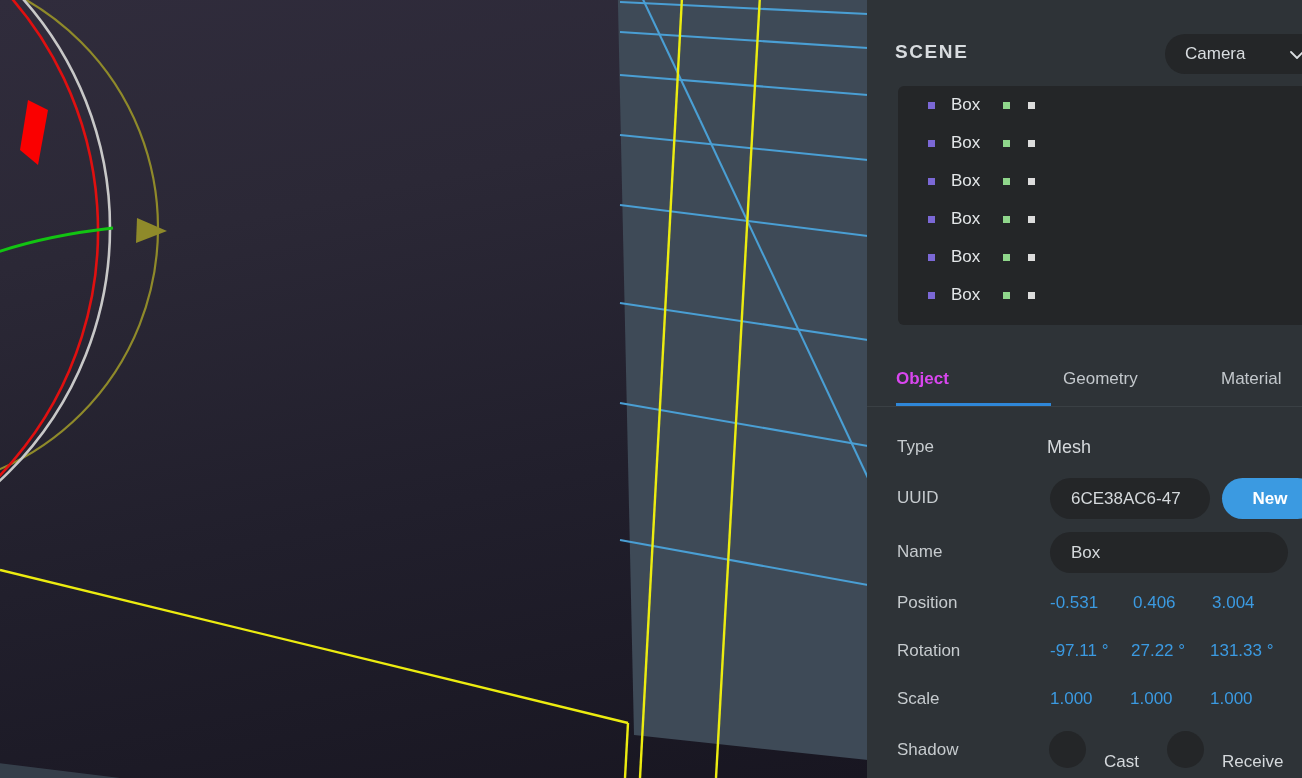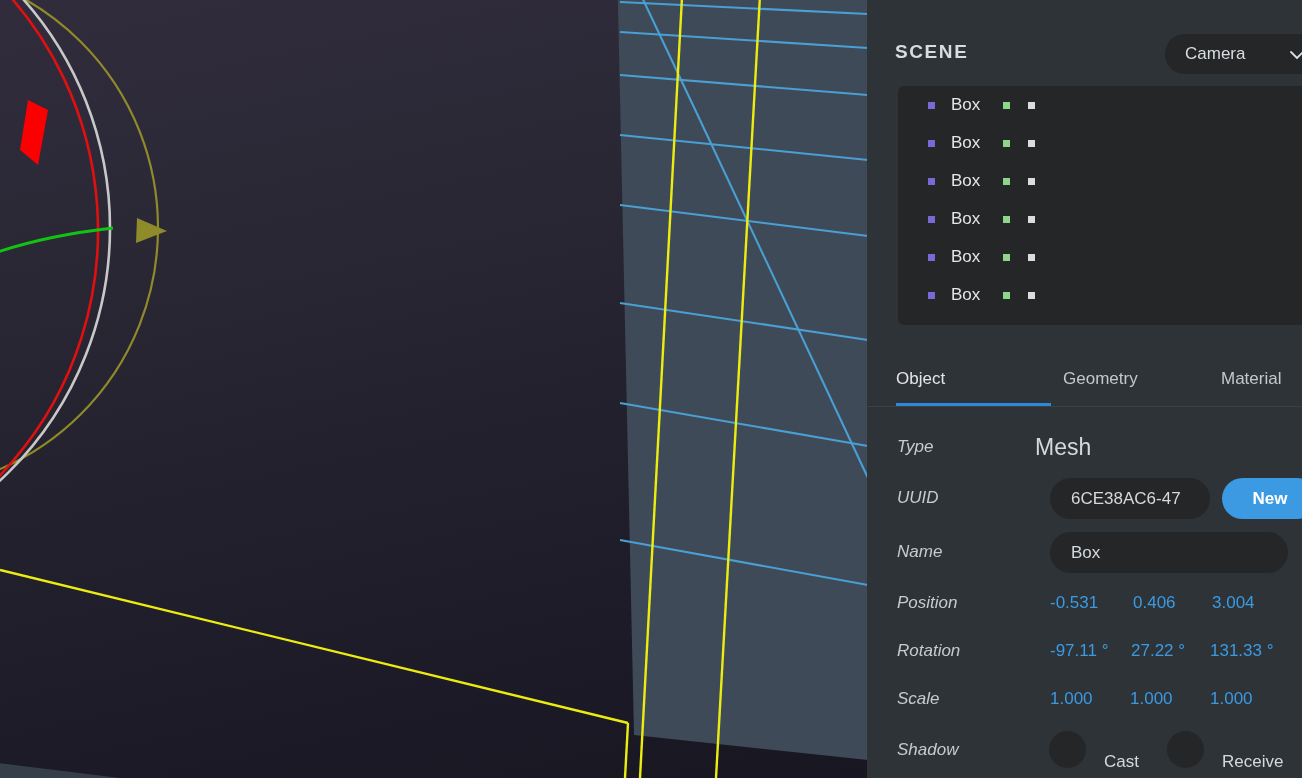--- a/index.html
+++ b/index.html
@@ -74,36 +74,36 @@
   .tabs {
     position:absolute; left:0; top:355px; width:435px; height:52px;
     border-bottom:1px solid #3a4044;
   }
   .tab {
     position:absolute; top:0; height:51px;
     font-size:17px; color:#c3c8cc;
     display:flex; align-items:flex-start; padding-top:14px;
     cursor:pointer; white-space:nowrap;
   }
-  .tab.active { color:#e5e5e5; font-weight:400; }
+  .tab.active { color:#d946ef; font-weight:700; }
   .tab-underline {
     position:absolute; left:29px; top:48px; width:155px; height:3px;
     background:#2f87d8;
   }
 
   
   .prop {
     position:absolute; left:0; width:435px; height:48px;
     display:flex; align-items:center;
   }
   .prop .plabel {
-    position:absolute; left:30px; font-size:17px; color:#c6cbce;font-style:italic;
+    position:absolute; left:30px; font-size:17px; color:#c6cbce;
   }
   .prop .pvalue-text {
-    position:absolute; left:168px; font-size:23px; color:#d5d9dc;
+    position:absolute; left:180px; font-size:18px; color:#d5d9dc;
   }
   .num {
     position:absolute; font-size:17px; color:#3b9ae1; cursor:ns-resize;
   }
   .pill {
     position:absolute; background:#242628; border-radius:21px;
     height:41px; display:flex; align-items:center;
     font-size:17px; color:#d5d9dc; overflow:hidden; cursor:text;
   }
   .pill span { margin-left:21px; white-space:nowrap; }

